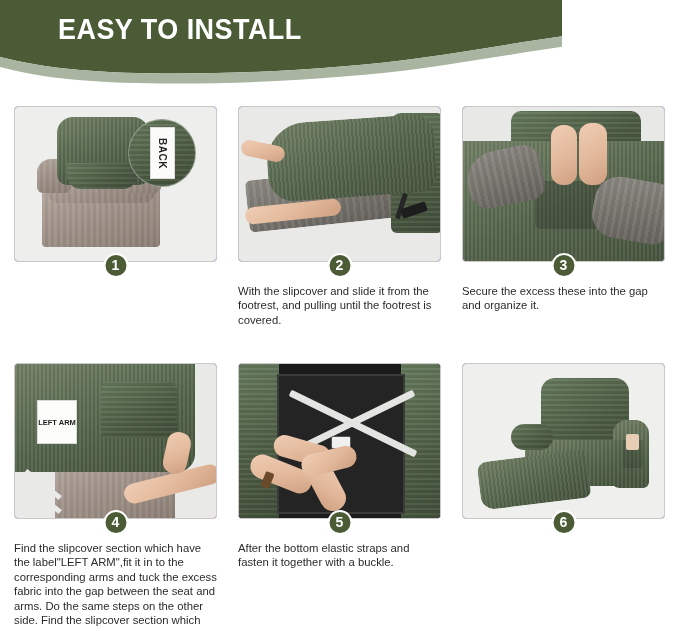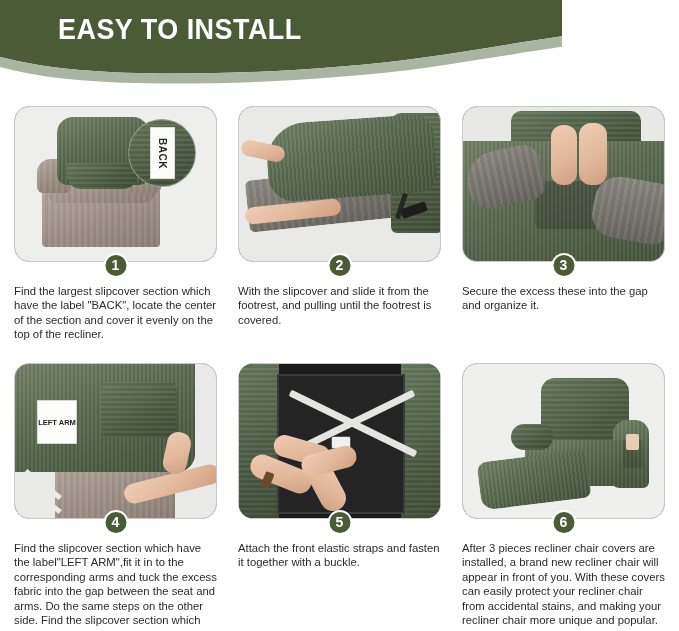--- a/index.html
+++ b/index.html
@@ -64,21 +64,21 @@
     column-gap: 21px;
   }
 
   .step { position: relative; }
 
   .photo {
     position: relative;
     width: 100%;
     height: 156px;
     border: 1px solid #c9c9c9;
-    border-radius: 15px;
+    border-radius: 4px;
     background: #a21caf;
     overflow: hidden;
   }
 
   .badge {
     position: absolute;
     left: 50%;
     top: 147px;
     transform: translateX(-50%);
     width: 25px;
@@ -254,21 +254,20 @@
         <div class="p1-armR taupe"></div>
         <div class="p1-cover green-fab"></div>
         <div class="p1-drape green-fab-2"></div>
         <div class="p1-lens green-fab-2"></div>
         <div class="p1-tag">
           <span>BACK</span>
         </div>
       </div>
     </div>
     <div class="badge">1</div>
-    <div class="caption">Find the largest slipcover section which have the label "BACK", locate the center of the section and cover it evenly on the top of the recliner.</div>
   </div>
 
   <div class="step">
     <div class="photo">
       <div class="scene">
         <div class="p2-bg"></div>
         <div class="p2-foot grey-fab"></div>
         <div class="p2-chairR green-fab-2"></div>
         <div class="p2-cover green-fab"></div>
         <div class="p2-handL skin"></div>
@@ -334,32 +333,31 @@
         <div class="p5-strap p5-s2"></div>
         <div class="p5-buckle"></div>
         <div class="p5-armL skin"></div>
         <div class="p5-armR skin"></div>
         <div class="p5-handL skin"></div>
         <div class="p5-handR skin"></div>
         <div class="p5-watch"></div>
       </div>
     </div>
     <div class="badge">5</div>
-    <div class="caption">Attach the front elastic straps and fasten it together with a buckle.</div>
+    <div class="caption">After the bottom elastic straps and fasten it together with a buckle.</div>
   </div>
 
   <div class="step">
     <div class="photo">
       <div class="scene">
         <div class="p6-bg"></div>
         <div class="p6-back green-fab-2"></div>
         <div class="p6-armR green-fab"></div>
         <div class="p6-seat green-fab"></div>
         <div class="p6-armL green-fab-2"></div>
         <div class="p6-foot green-fab"></div>
         <div class="p6-pocket"></div>
         <div class="p6-remote"></div>
       </div>
     </div>
     <div class="badge">6</div>
-    <div class="caption">After 3 pieces recliner chair covers are installed, a brand new recliner chair will appear in front of you. With these covers can easily protect your recliner chair from accidental stains, and making your recliner chair more unique and popular.</div>
   </div>
 </div>
 
 </body></html>

